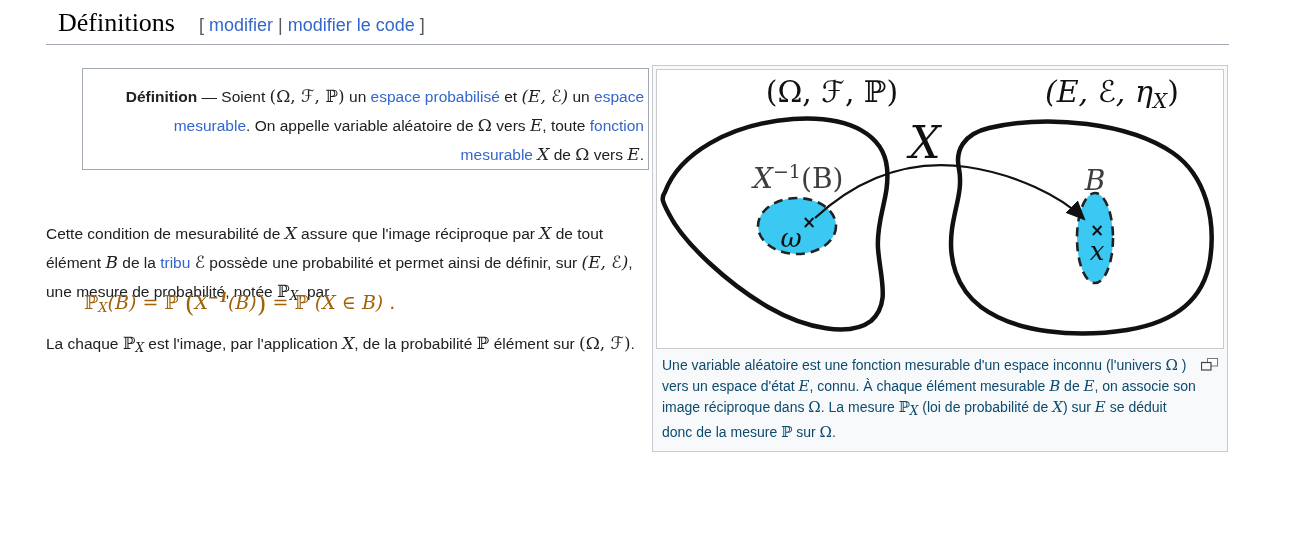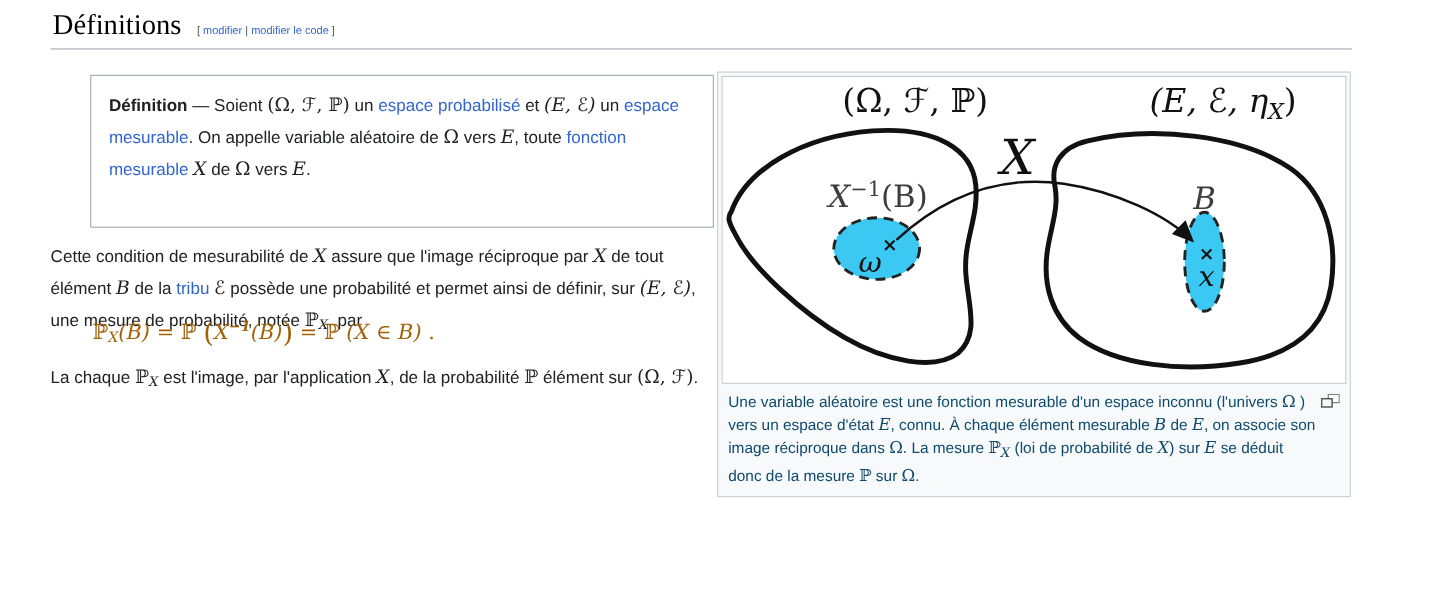--- a/index.html
+++ b/index.html
@@ -1,26 +1,26 @@
 <!DOCTYPE html>
 <html><head>
 <meta charset="utf-8">
 <style>
   html,body{margin:0;padding:0;background:#fff;}
   .page{position:relative;width:1313px;height:546px;background:#fff;overflow:hidden;
         font-family:"Liberation Sans",sans-serif;color:#202122;font-size:15.5px;}
   
   .heading{position:absolute;left:46px;top:8px;width:1183px;border-bottom:1px solid #a2a9b1;padding-bottom:6px;}
-  .heading h2{display:inline;margin:2px;font-family:"Liberation Serif","DejaVu Serif",serif;
+  .heading h2{display:inline;margin:12px;font-family:"Liberation Serif","DejaVu Serif",serif;
               font-size:26px;font-weight:400;color:#000;}
-  .editsection{font-size:10px;margin-left:12px;color:#54595d;}
+  .editsection{font-size:18px;margin-left:12px;color:#54595d;}
   .editsection a{color:#3366cc;text-decoration:none;cursor:pointer;}
   
   .defbox{position:absolute;border:1px solid #a2a9b1;background:#fff;box-sizing:border-box;}
-  .box1{left:82px;top:68px;width:567px;height:139px;padding:13px 29px 0 16px;line-height:28px;z-index:2;}
+  .box1{left:82px;top:68px;width:567px;height:102px;padding:13px 4px 0 16px;line-height:28px;z-index:2;text-align:right;}
   .box2{left:82px;top:401px;width:1110px;height:98px;padding:14px 16px 0 16px;line-height:31px;z-index:1;}
   .box2 .wraplimit{display:block;max-width:548px;}
   
   .para{position:absolute;line-height:28px;}
   .p1{left:46px;top:198px;width:612px;margin-top:21px;}
   .p2{left:46px;top:329px;width:600px;}
   .formula{position:absolute;left:84px;top:290px;font-family:"DejaVu Serif","DejaVu Sans",serif;font-size:19px;color:#a16207;}
   .final{left:46px;top:512px;width:900px;}
   
   .m{font-family:"DejaVu Serif","DejaVu Sans",serif;font-size:17px;font-style:normal;}

